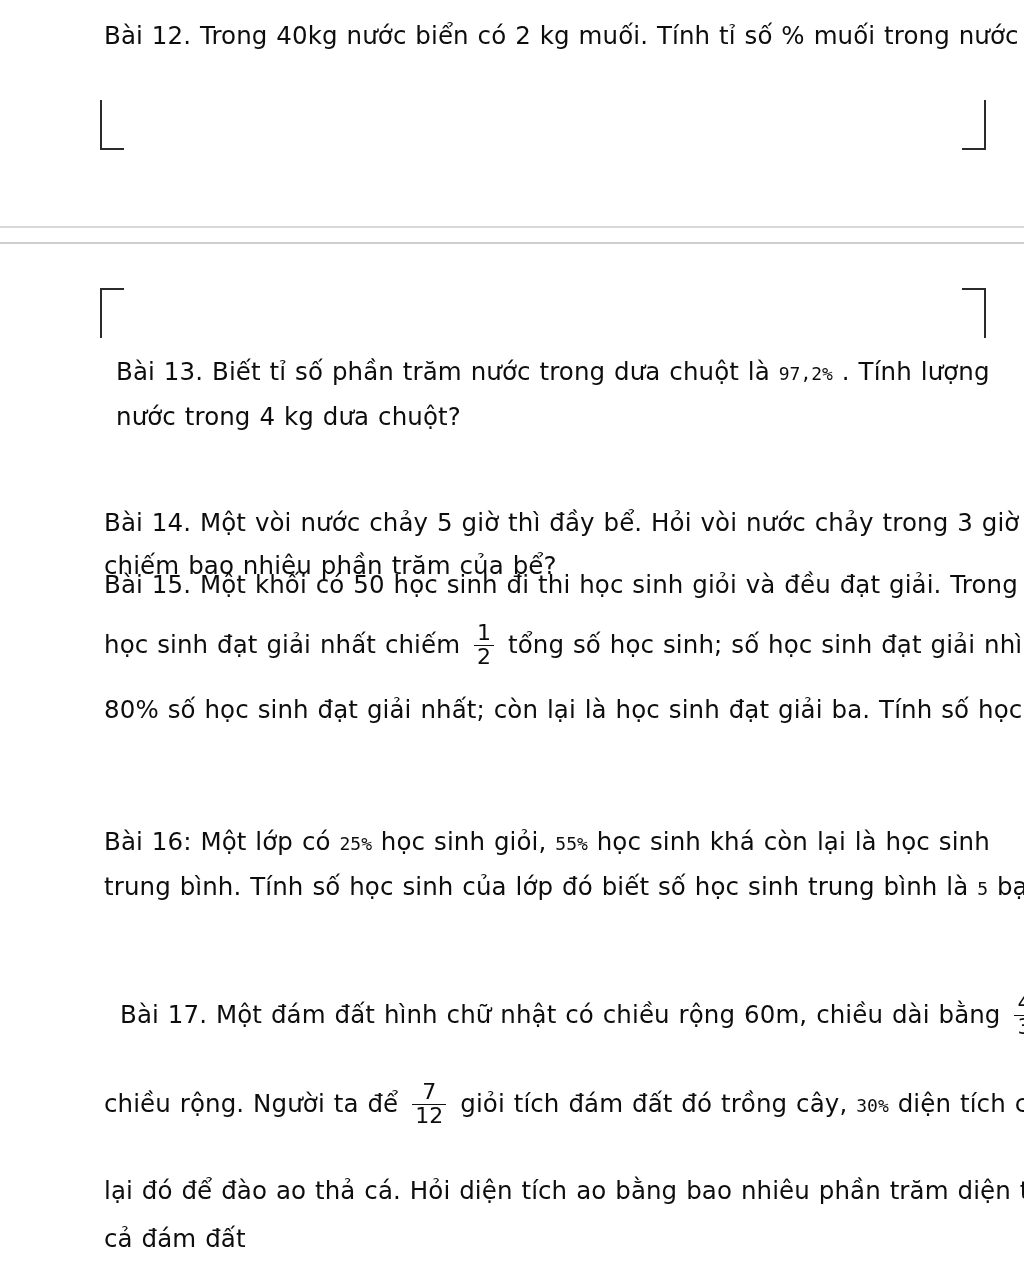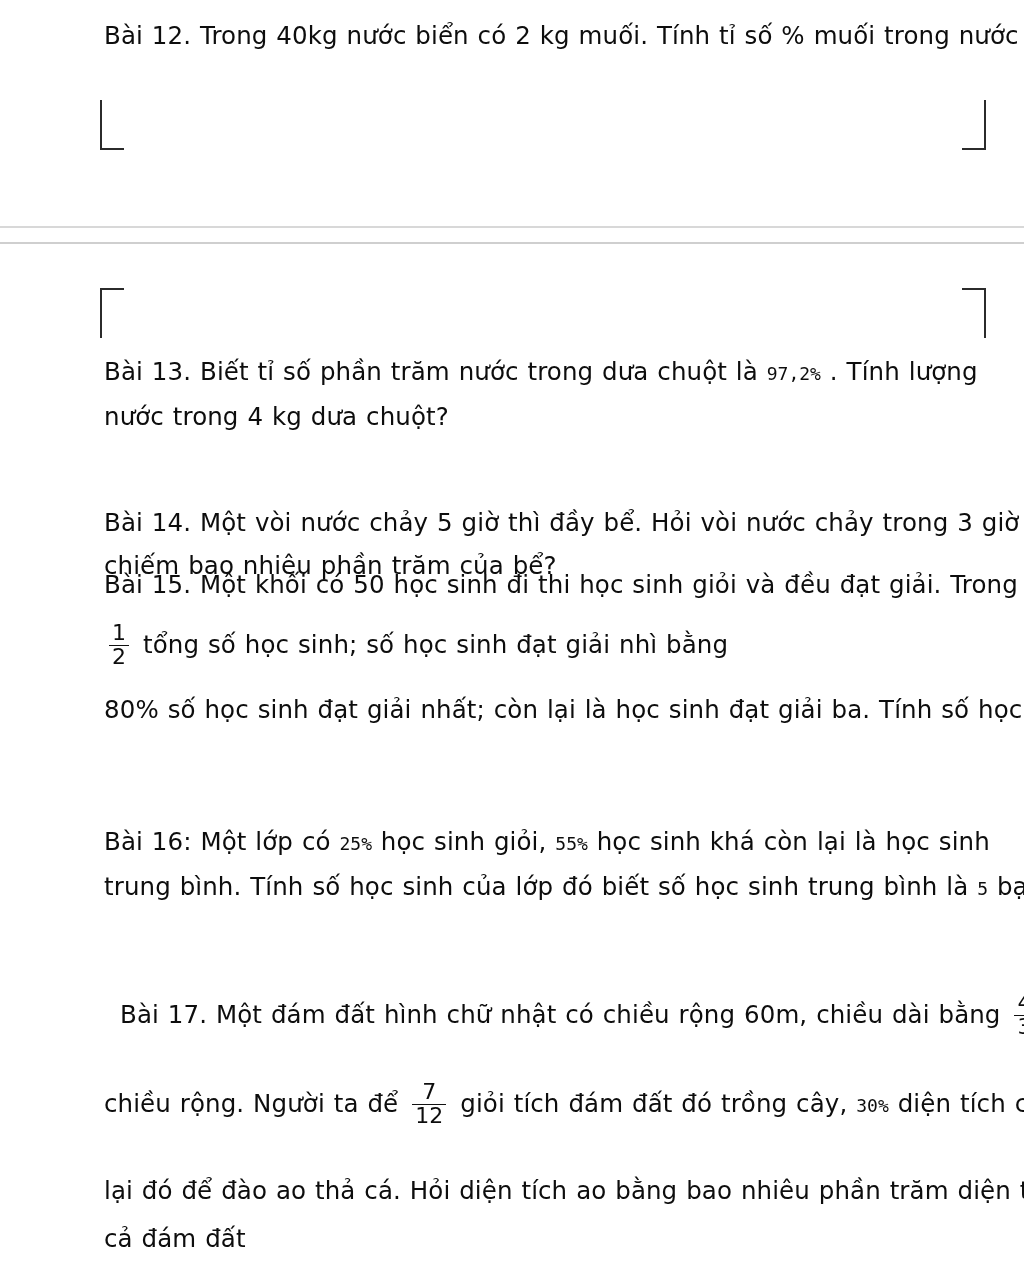--- a/index.html
+++ b/index.html
@@ -102,21 +102,21 @@
   </div>
 
   <div class="crop bl" style="left: 100px; top: 100px;"></div>
   <div class="crop br" style="left: 962px; top: 100px;"></div>
 
   <div class="page-gap" style="top: 226px;"></div>
 
   <div class="crop tl" style="left: 100px; top: 288px;"></div>
   <div class="crop tr" style="left: 962px; top: 288px;"></div>
 
-  <div class="block" style="top: 350px;">
+  <div class="block" style="top: 350px; margin-left: 12px;">
     <span class="ln">
       <span class="lbl">Bài 13.</span>
       <span>Biết tỉ số phần trăm nước trong dưa chuột là</span>
       <span class="small">97,2%</span>
       <span>. Tính lượng</span>
     </span>
     <span class="ln">nước trong 4 kg dưa chuột?</span>
   </div>
 
   <div class="block" style="top: 457px; margin-top: 44px;">
@@ -126,20 +126,21 @@
     </span>
     <span class="ln">chiếm bao nhiêu phần trăm của bể?</span>
   </div>
 
   <div class="block" style="top: 563px;">
     <span class="ln">
       <span class="lbl">Bài 15.</span>
       <span>Một khối có 50 học sinh đi thi học sinh giỏi và đều đạt giải. Trong đó số</span>
     </span>
     <span class="ln" style="line-height: 78px;">
+      <span>học sinh đạt giải nhất chiếm</span>
       <span class="frac tall">
         <span class="num">1</span>
         <span class="den">2</span>
       </span>
       <span>tổng số học sinh; số học sinh đạt giải nhì bằng</span>
     </span>
     <span class="ln" style="line-height: 52px;">80% số học sinh đạt giải nhất; còn lại là học sinh đạt giải ba. Tính số học sinh đạt</span>
   </div>
 
   <div class="block" style="top: 820px;">

